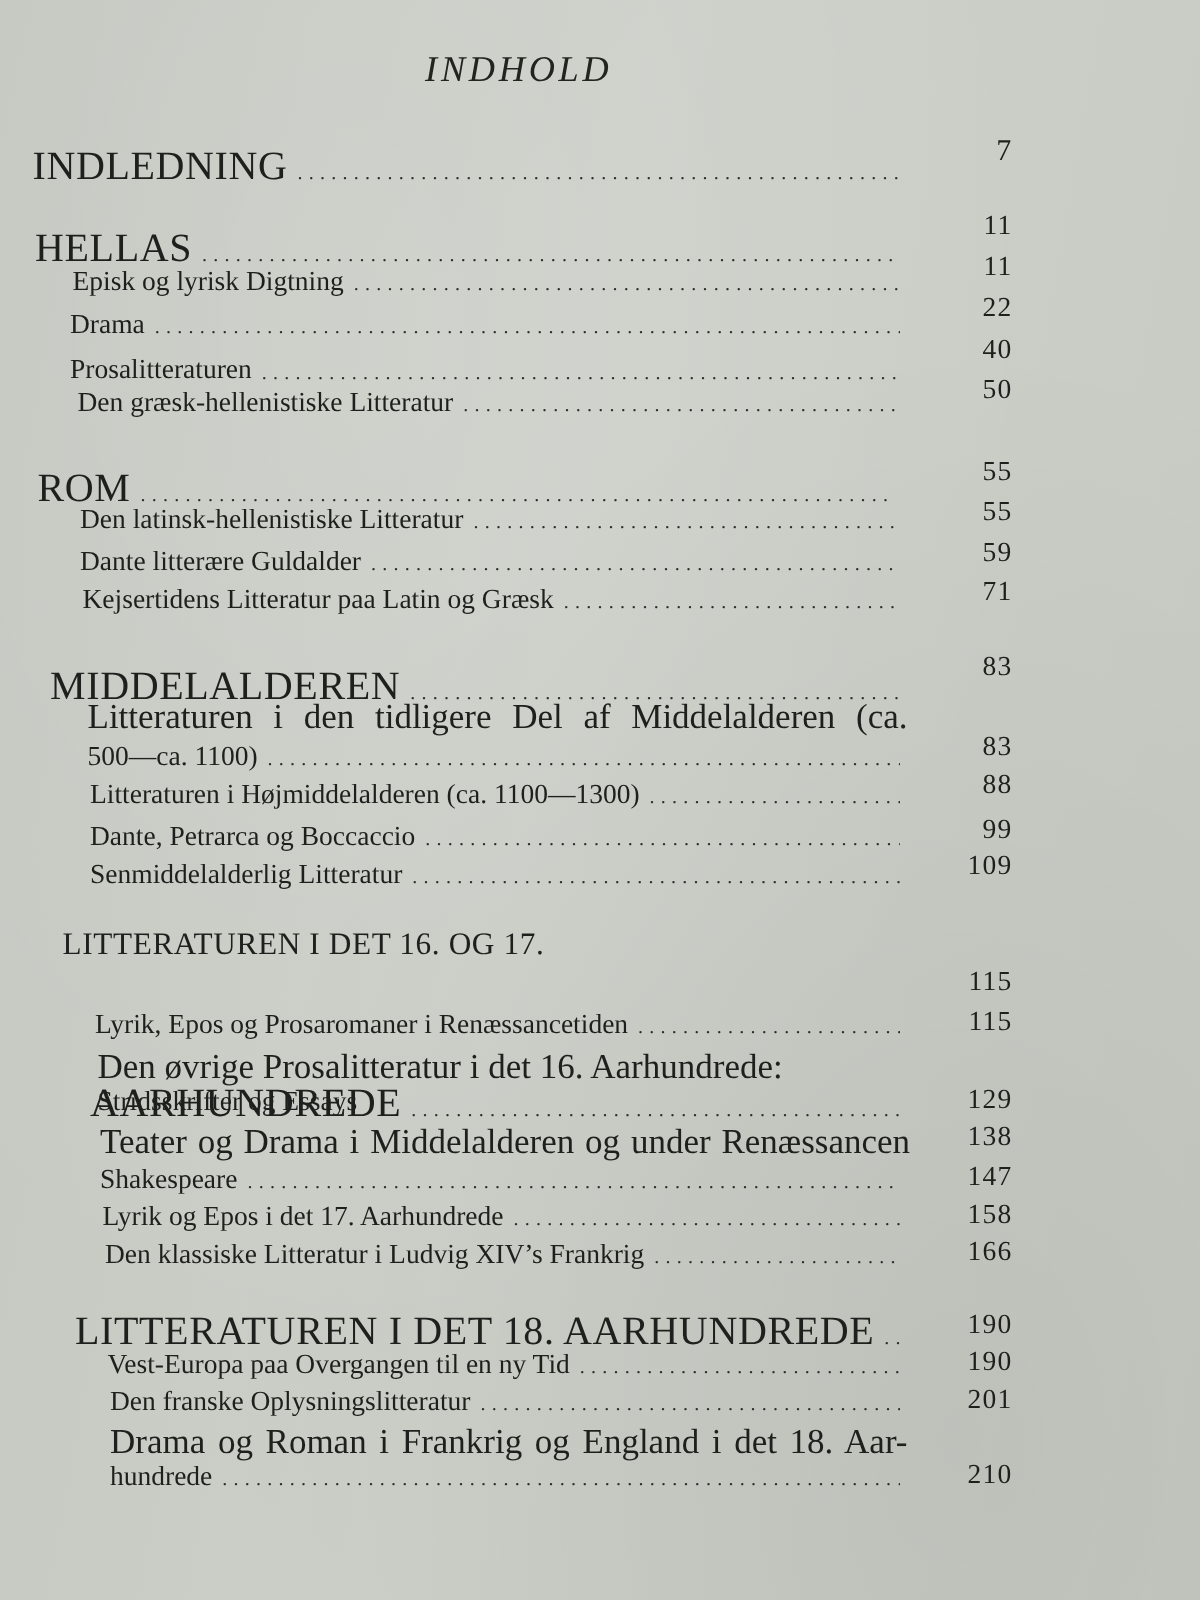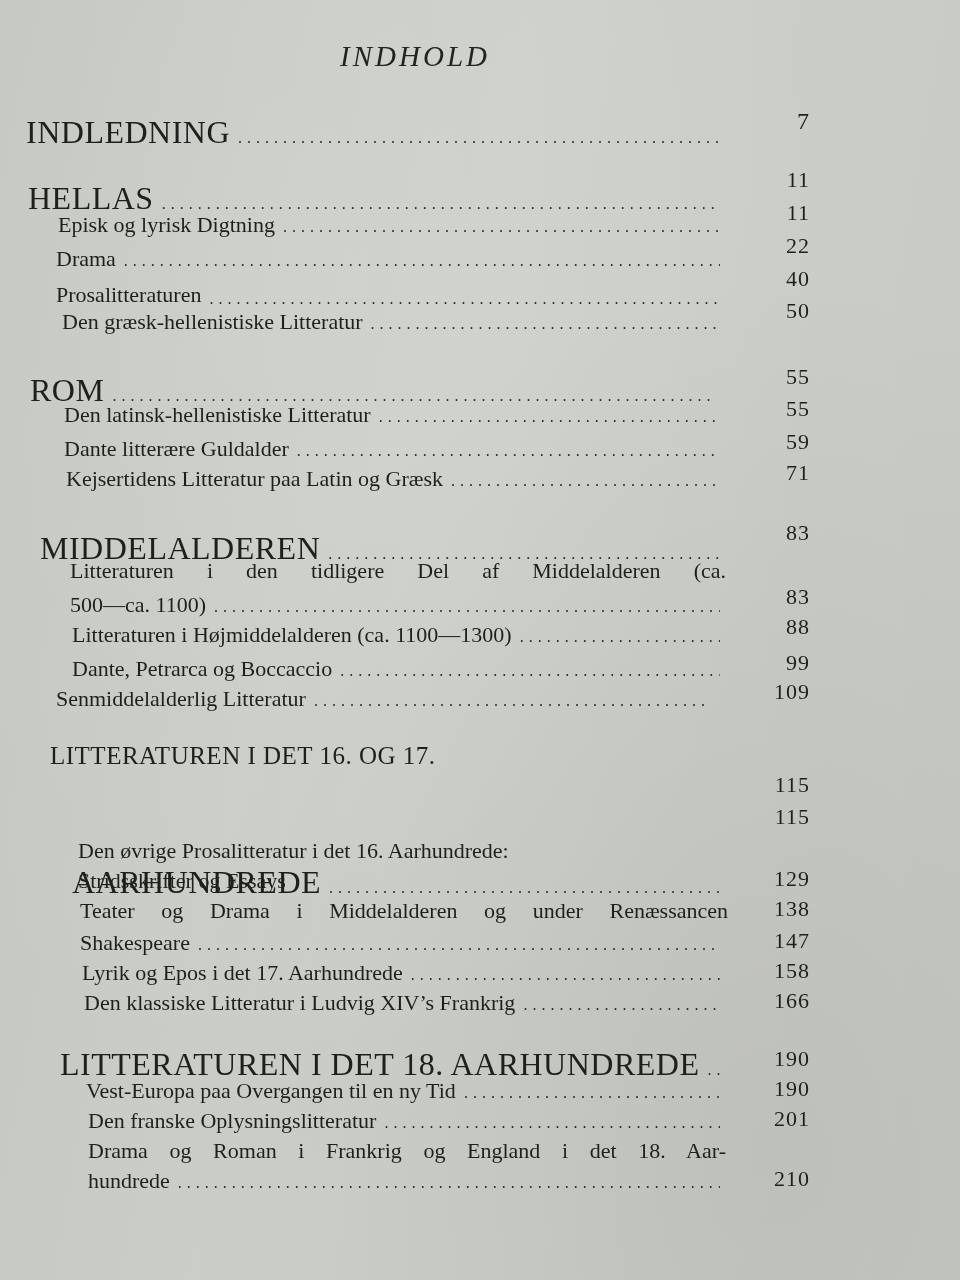--- a/index.html
+++ b/index.html
@@ -73,21 +73,21 @@
     .main-entry .toc-label {
       font-size: 32px;
       letter-spacing: 0.5px;
     }
     .sub-entry .toc-label {
       font-size: 22px;
     }
     .line-text {
       position: absolute;
       white-space: nowrap;
-      font-size: 22px;
+      font-size: 28px;
     }
     .main-line-text {
       position: absolute;
       white-space: nowrap;
       font-size: 25px;
       letter-spacing: 0.5px;
     }
   </style>
 </head>
 <body>
@@ -174,33 +174,37 @@
     <span class="toc-leader"></span>
   </div>
   <div class="toc-page" style="top:614px;">88</div>
 
   <div class="toc-row sub-entry" style="left:72px; top:656px; width:652px;">
     <span class="toc-label">Dante, Petrarca og Boccaccio</span>
     <span class="toc-leader"></span>
   </div>
   <div class="toc-page" style="top:650px;">99</div>
 
-  <div class="toc-row sub-entry" style="left:56px; top:686px; width:652px;">
+  <div class="toc-row sub-entry" style="left:72px; top:686px; width:652px;">
     <span class="toc-label">Senmiddelalderlig Litteratur</span>
     <span class="toc-leader"></span>
   </div>
   <div class="toc-page" style="top:679px;">109</div>
 
   <div class="main-line-text" style="left:50px; top:742px;">LITTERATUREN I DET 16. OG 17.</div>
   <div class="toc-row main-entry" style="left:72px; top:820px; width:652px;margin-top:44px;">
     <span class="toc-label">AARHUNDREDE</span>
     <span class="toc-leader"></span>
   </div>
   <div class="toc-page" style="top:772px;">115</div>
 
+  <div class="toc-row sub-entry" style="left:76px; top:806px; width:648px;">
+    <span class="toc-label">Lyrik, Epos og Prosaromaner i Renæssancetiden</span>
+    <span class="toc-leader"></span>
+  </div>
   <div class="toc-page" style="top:804px;">115</div>
 
   <div class="line-text" style="left:78px; top:838px;">Den øvrige Prosalitteratur i det 16. Aarhundrede:</div>
   <div class="toc-row sub-entry" style="left:78px; top:868px; width:646px;flex-direction:column;">
     <span class="toc-label">Stridsskrifter og Essays</span>
     <span class="toc-leader"></span>
   </div>
   <div class="toc-page" style="top:866px;">129</div>
 
   <div class="line-text" style="left:80px; top:898px; width:648px; text-align:justify; text-align-last:justify;">Teater og Drama i Middelalderen og under Renæssancen</div>

